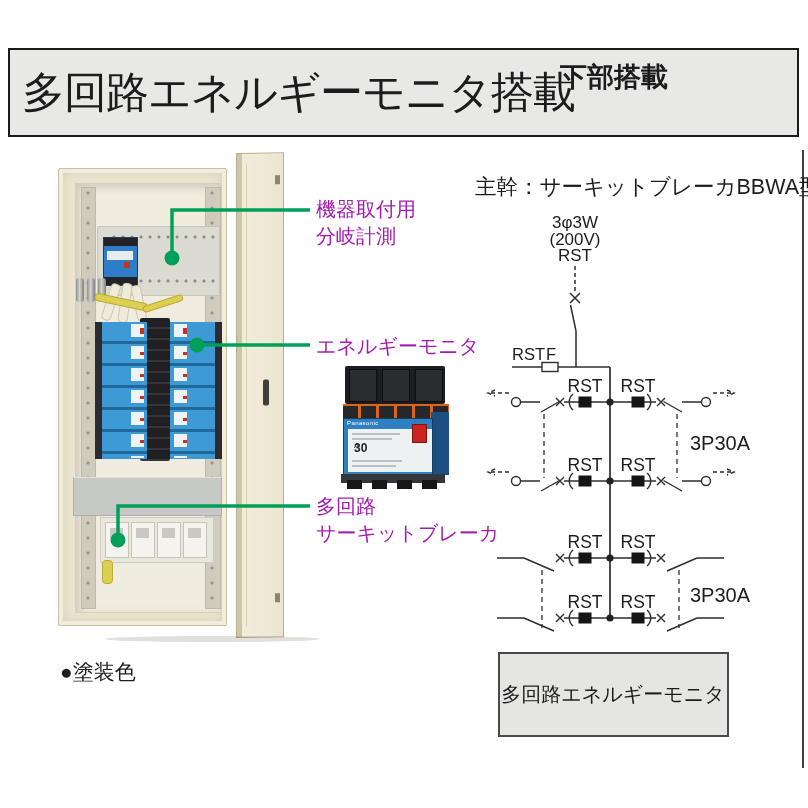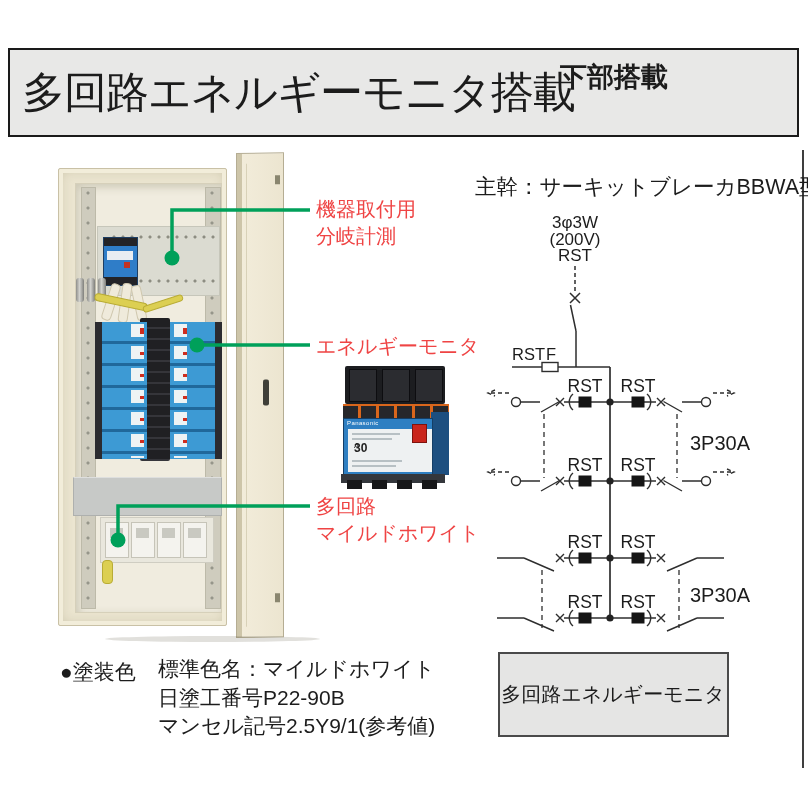--- a/index.html
+++ b/index.html
@@ -96,21 +96,21 @@
   .bp-line{left:4px;height:2px;background:#b7c0c4;}
   .l1{top:4px;width:48px;} .l2{top:9px;width:40px;} .l3{top:31px;width:50px;} .l4{top:36px;width:44px;}
   .bp-rating{left:6px;top:12px;font-size:12px;font-weight:bold;color:#222;border-bottom:2px solid #555;}
   .bp-rating small{font-size:8px;font-weight:normal;}
   .bp-red{left:79px;top:62px;width:13px;height:17px;background:#c9251c;border:1px solid #7e120d;}
   .bp-base{left:8px;top:112px;width:104px;height:9px;background:#34373c;}
   .bp-foot{top:118px;width:15px;height:9px;background:#17181a;}
   .ft1{left:14px;} .ft2{left:39px;} .ft3{left:64px;} .ft4{left:89px;}
 
   
-  .callout{position:absolute;color:#ef4444;font-size:20px;line-height:27px;white-space:nowrap;}
+  .callout{position:absolute;color:#a21caf;font-size:20px;line-height:27px;white-space:nowrap;}
   .co1{left:316px;top:196px;}
   .co2{left:316px;top:333px;}
   .co3{left:316px;top:493px;}
   .overlay{position:absolute;left:0;top:0;pointer-events:none;}
 
   
   .paint-bullet{position:absolute;left:60px;top:658px;font-size:21px;}
   .paint-lines{position:absolute;left:158px;top:655px;font-size:21px;line-height:28.5px;white-space:nowrap;}
 
   
@@ -229,21 +229,21 @@
 
   <div class="callout co1">
     <div>機器取付用</div>
     <div>分岐計測</div>
   </div>
   <div class="callout co2">
     <div>エネルギーモニタ</div>
   </div>
   <div class="callout co3">
     <div>多回路</div>
-    <div>マイルドホワイト</div>
+    <div>サーキットブレーカ</div>
   </div>
 
   <svg class="diagram" width="348" height="620" viewBox="0 0 348 620">
     <line x1="343" y1="0" x2="343" y2="618" stroke="#2a2a2a" stroke-width="1.8"></line>
     <text x="15" y="44" font-size="21.5">主幹：サーキットブレーカBBWA型</text>
 
     <g text-anchor="middle" font-size="17">
       <text x="115" y="78">3φ3W</text>
       <text x="115" y="95">(200V)</text>
       <text x="115" y="111">RST</text>
@@ -332,19 +332,14 @@
     <text x="178" y="458" font-size="17.5" text-anchor="middle">RST</text>
 
     <path d="M82,420 V478 M219,420 V478" stroke="#2e2e2e" stroke-width="1.3" stroke-dasharray="5 4" fill="none"></path>
     <text x="230" y="452" font-size="20">3P30A</text>
 
     <rect x="39" y="503" width="229" height="83" fill="#e5e5e4" stroke="#4a4a4a" stroke-width="2"></rect>
     <text x="153" y="551" font-size="20" text-anchor="middle">多回路エネルギーモニタ</text>
   </svg>
 
   <div class="paint-bullet">●塗装色</div>
-  <div class="paint-lines">
-    <div>標準色名：マイルドホワイト</div>
-    <div>日塗工番号P22-90B</div>
-    <div>マンセル記号2.5Y9/1(参考値)</div>
-  </div>
 
 </div>
 
 </body></html>

